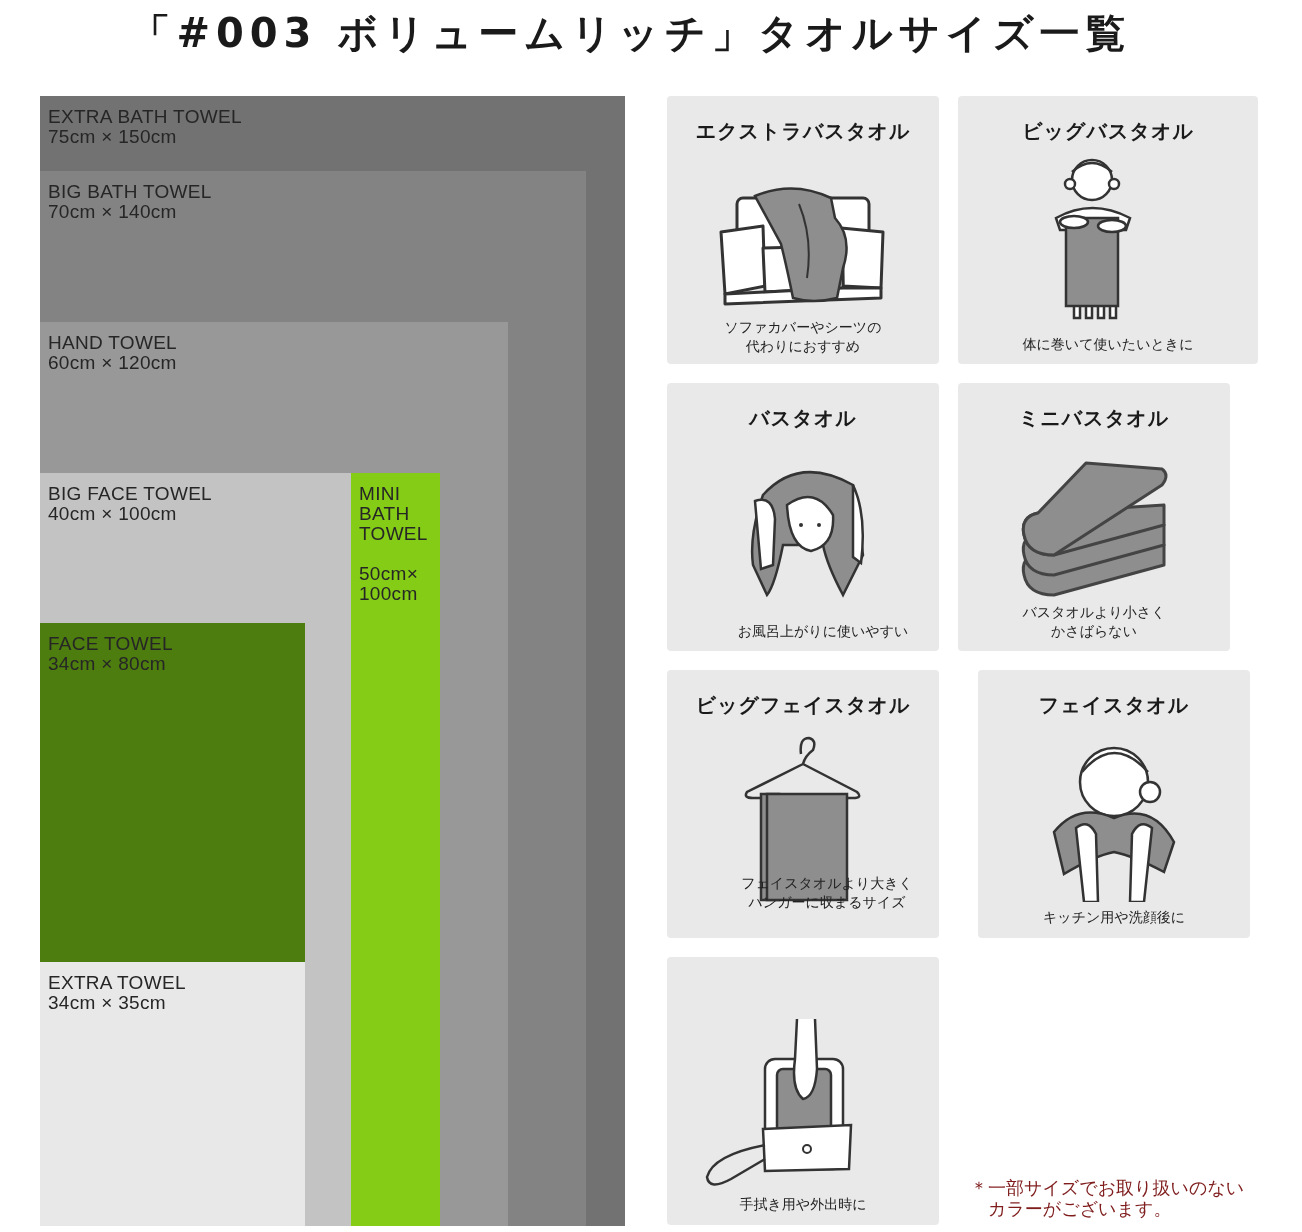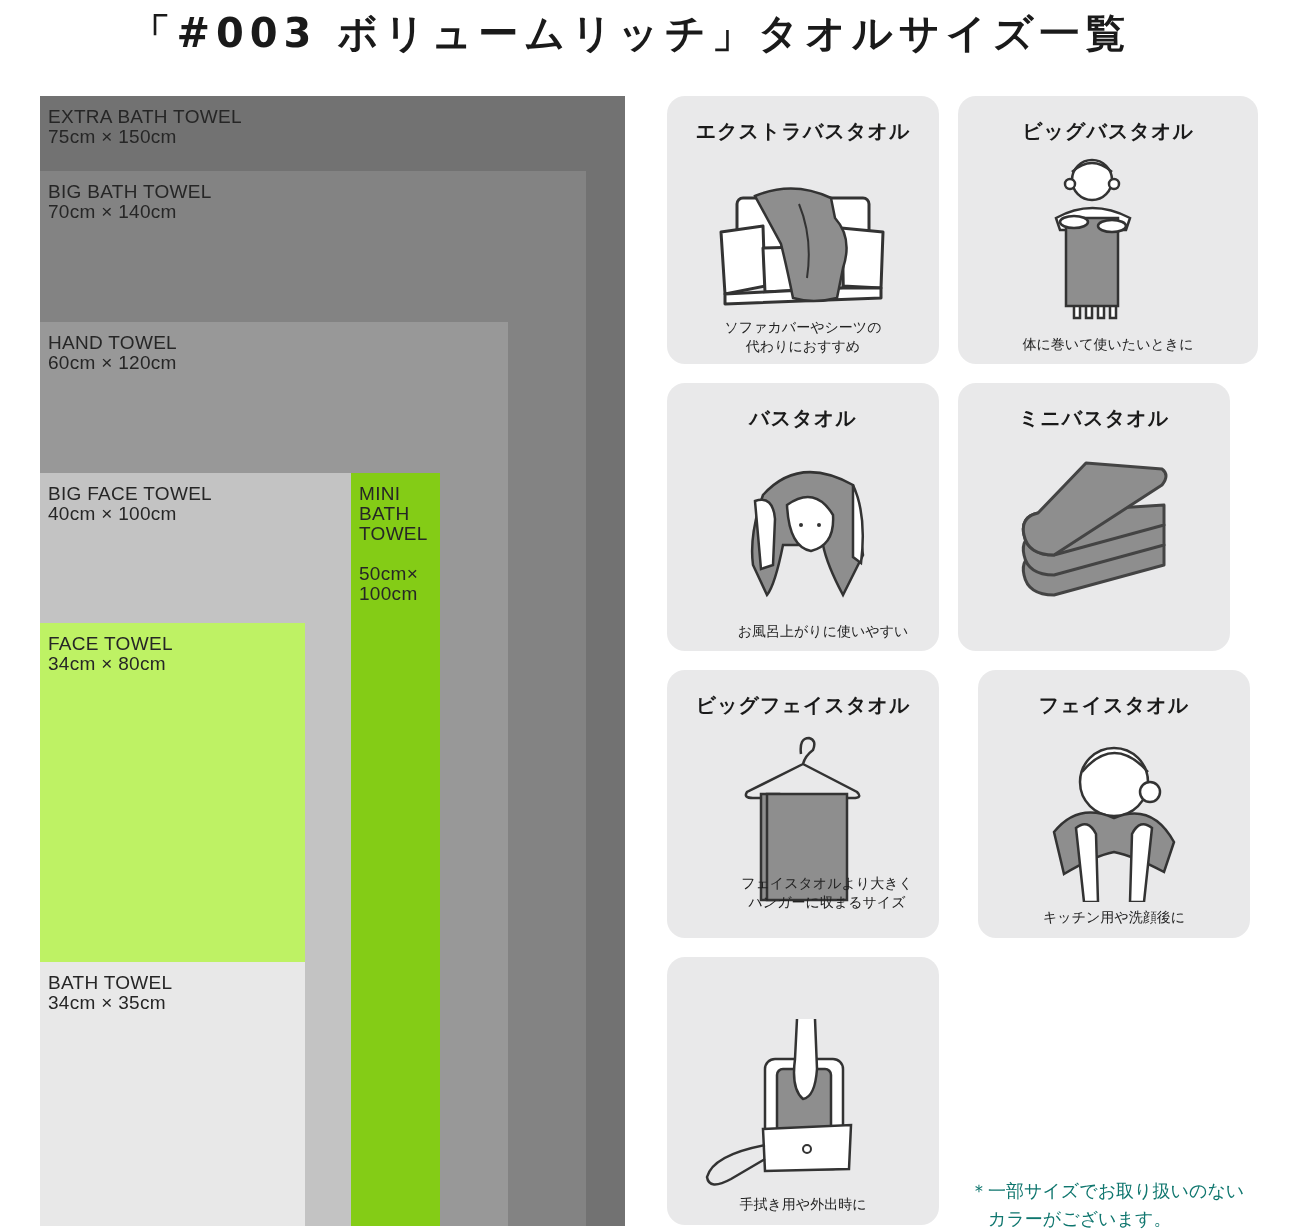--- a/index.html
+++ b/index.html
@@ -3,28 +3,28 @@
 <meta charset="utf-8">
 <style>
   html, body { margin:0; padding:0; background:#ffffff; }
   body { width:1302px; height:1232px; position:relative; overflow:hidden;
          font-family:"DejaVu Sans", "Liberation Sans", sans-serif; color:#222; }
   .title { position:absolute; left:0; top:6px; width:1262px; text-align:center;
            font-size:40px; font-weight:bold; letter-spacing:6px; color:#1a1a1a; }
   .blk { position:absolute; }
   .lbl { position:absolute; left:8px; top:11px; font-family:"Liberation Sans", sans-serif;
          font-size:19px; line-height:20px; color:#262626; white-space:pre-line; letter-spacing:0.3px; }
-  .card { position:absolute; width:272px; height:268px; background:#e9e9ea; border-radius:18px; }
+  .card { position:absolute; width:272px; height:268px; background:#e9e9ea; border-radius:4px; }
   .card-title { position:absolute; top:22px; left:0; width:100%; text-align:center;
                 font-size:20px; font-weight:bold; color:#1a1a1a; letter-spacing:1px; }
   .card-desc { position:absolute; left:0; width:100%; text-align:center; font-size:14px;
                line-height:19px; color:#222; white-space:pre-line; }
   .illus { position:absolute; left:36px; top:62px; width:200px; height:170px; }
-  .note { position:absolute; left:970px; top:1177px; font-size:18px; line-height:28px;
-          color:#0f766e; white-space:pre-line; }
+  .note { position:absolute; left:970px; top:1177px; font-size:18px; line-height:21px;
+          color:#7f1d1d; white-space:pre-line; }
 </style>
 </head>
 <body>
 
 <div class="title">「#003 ボリュームリッチ」タオルサイズ一覧</div>
 
 <div>
   <div class="blk" style="left:40px;top:96px;width:585px;height:1130px;background:#727272;">
     <div class="lbl">EXTRA BATH TOWEL
 75cm × 150cm</div>
@@ -42,26 +42,26 @@
 BATH
 TOWEL
 
 50cm×
 100cm</div>
   </div>
   <div class="blk" style="left:40px;top:473px;width:311px;height:753px;background:#c3c3c3;">
     <div class="lbl">BIG FACE TOWEL
 40cm × 100cm</div>
   </div>
-  <div class="blk" style="left:40px;top:623px;width:265px;height:603px;background:#bef264;">
+  <div class="blk" style="left:40px;top:623px;width:265px;height:603px;background:#4d7c0f;">
     <div class="lbl">FACE TOWEL
 34cm × 80cm</div>
   </div>
   <div class="blk" style="left:40px;top:962px;width:265px;height:264px;background:#e8e8e8;">
-    <div class="lbl">BATH TOWEL
+    <div class="lbl">EXTRA TOWEL
 34cm × 35cm</div>
   </div>
 </div>
 
 <div class="card" style="left:667px;top:96px;">
   <div class="card-title">エクストラバスタオル</div>
   <svg class="illus" viewBox="0 0 200 170">
     <g stroke="#333" stroke-width="3" fill="#fff" stroke-linejoin="round">
       <rect x="34" y="40" width="132" height="72" rx="6"></rect>
       <path d="M18 74 L60 68 L62 128 L22 136 Z"></path>
@@ -117,20 +117,22 @@
 <div class="card" style="left:958px;top:383px;">
   <div class="card-title">ミニバスタオル</div>
   <svg class="illus" viewBox="0 0 200 170">
     <g fill="#8e8e8e" stroke="#444" stroke-width="3" stroke-linejoin="round">
       <path d="M30 130 Q26 112 44 108 L170 100 L170 120 L60 150 Q34 150 30 130 Z"></path>
       <path d="M30 110 Q26 92 44 88 L170 80 L170 100 L60 130 Q34 130 30 110 Z"></path>
       <path d="M30 90 Q26 72 44 68 L170 60 L170 80 L60 110 Q34 110 30 90 Z"></path>
       <path d="M44 68 L92 18 L168 24 Q176 30 168 40 L60 110 Q34 110 30 90 Q26 72 44 68 Z"></path>
     </g>
   </svg>
+  <div class="card-desc" style="top:220px;">バスタオルより小さく
+かさばらない</div>
 </div>
 
 <div class="card" style="left:667px;top:670px;">
   <div class="card-title">ビッグフェイスタオル</div>
   <svg class="illus" viewBox="0 0 200 170">
     <path d="M98 22 Q96 6 106 6 Q114 8 110 18 Q102 24 100 32 L44 60 Q40 66 50 66 L150 66 Q160 66 154 60 L100 32" fill="none" stroke="#333" stroke-width="2.5"></path>
     <rect x="58" y="62" width="18" height="106" fill="#8e8e8e" stroke="#333" stroke-width="2.5"></rect>
     <rect x="64" y="62" width="80" height="106" fill="#8e8e8e" stroke="#333" stroke-width="2.5"></rect>
   </svg>
   <div class="card-desc" style="top:204px;padding-left:24px;">フェイスタオルより大きく

